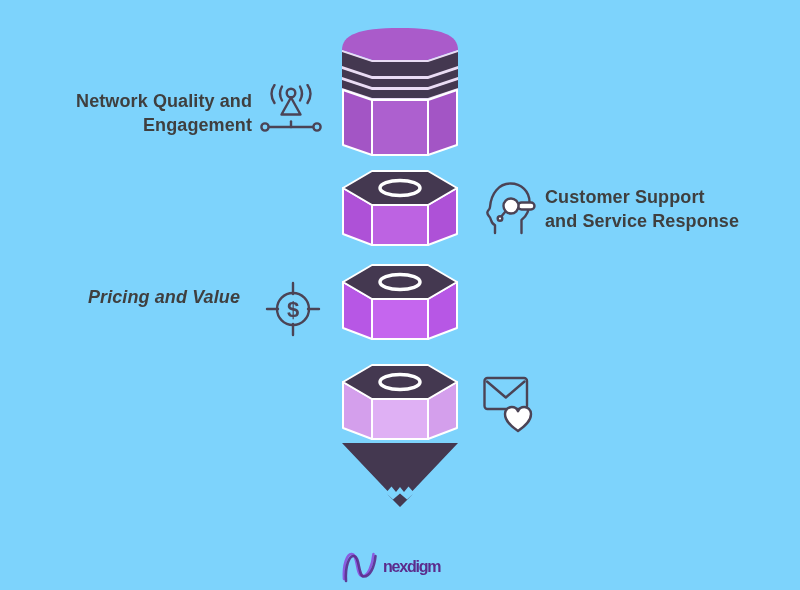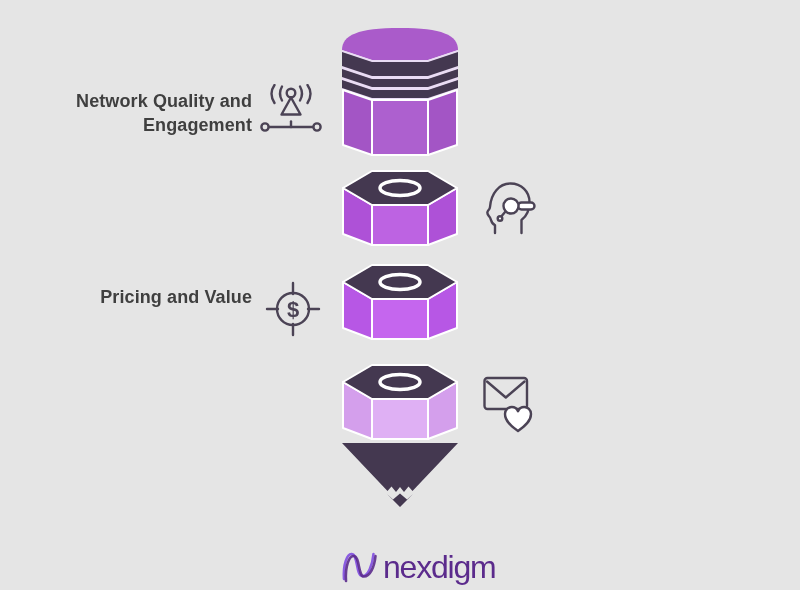--- a/index.html
+++ b/index.html
@@ -1,27 +1,27 @@
 <!DOCTYPE html>
 <html><head>
 <meta charset="utf-8">
 <style>
   html,body { margin:0; padding:0; background:#ffffff; }
   .stage {
-    position:relative; width:800px; height:590px; background:#e5e5e5;
+    position:relative; width:800px; height:590px; background:#7dd3fc;
     font-family:"Liberation Sans", sans-serif; overflow:hidden;
   }
   .abs { position:absolute; }
   .label {
     position:absolute; font-weight:bold; font-size:18px; line-height:23.5px;
     color:#3f3f3f; letter-spacing:0.1px;
   }
   .label.right-align { text-align:right; }
   .logo-text {
-    position:absolute; font-weight:normal; font-size:32px; letter-spacing:-1.2px;
+    position:absolute; font-weight:bold; font-size:16px; letter-spacing:-1.2px;
     color:#5b2b8c; line-height:28px;
   }
 </style>
 </head>
 <body>
 
 <div class="stage">
 
   <div class="label right-align" style="left:12px; top:90px; width:240px;">
     <div>Network Quality and</div>
@@ -46,22 +46,26 @@
   <svg class="abs" style="left:482px; top:176px;" width="56" height="60" viewBox="0 0 56 60">
     <g fill="none" stroke-width="2.4" stroke-linecap="round" stroke-linejoin="round" stroke="#4b4355">
       <path d="M13,57 L13,49 C9,47.5 9.5,44 8,41.5 C6.8,39.5 5,38.5 5.4,36.2 C5.8,34 7.8,33.8 8,31 C9,17.5 17,7.5 28.5,7.5 C39.5,7.5 47.5,15.5 47.5,26 C47.5,35.5 43.5,41 39.5,44 L39.5,57"></path>
       <rect x="36" y="26.5" width="16.5" height="7" rx="3.5" fill="#ffffff"></rect>
       <circle cx="29" cy="30" r="7.5" fill="#ffffff"></circle>
       <path d="M23.5,35.5 L19.7,40"></path>
       <circle cx="18" cy="42.5" r="2.3" fill="#ffffff"></circle>
     </g>
   </svg>
 
+  <div class="label" style="left:545px; top:186px; width:220px;">
+    <div>Customer Support</div>
+    <div>and Service Response</div>
+  </div>
 
-  <div class="label right-align" style="left:12px; top:286px; width:240px;">
+  <div class="label right-align" style="left:0; top:286px; width:240px;font-style:italic;">
     <div>Pricing and Value</div>
   </div>
 
   <svg class="abs" style="left:264px; top:280px;" width="58" height="58" viewBox="0 0 58 58">
     <g fill="none" stroke-width="2.4" stroke-linecap="round" stroke="#4b4355">
       <circle cx="29" cy="29" r="16"></circle>
       <path d="M29,3 V14"></path>
       <path d="M29,44 V55"></path>
       <path d="M3,29 H14"></path>
       <path d="M44,29 H55"></path>

